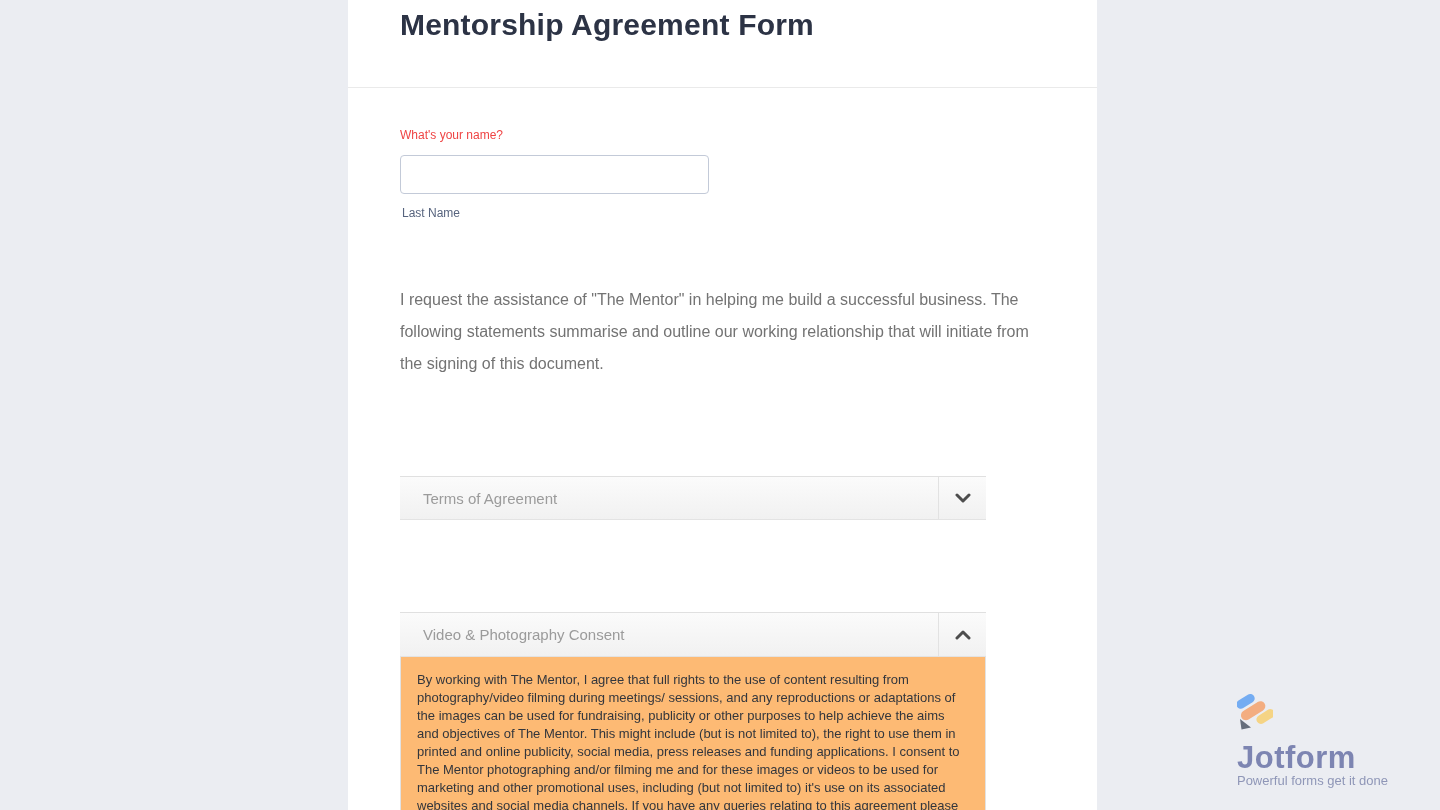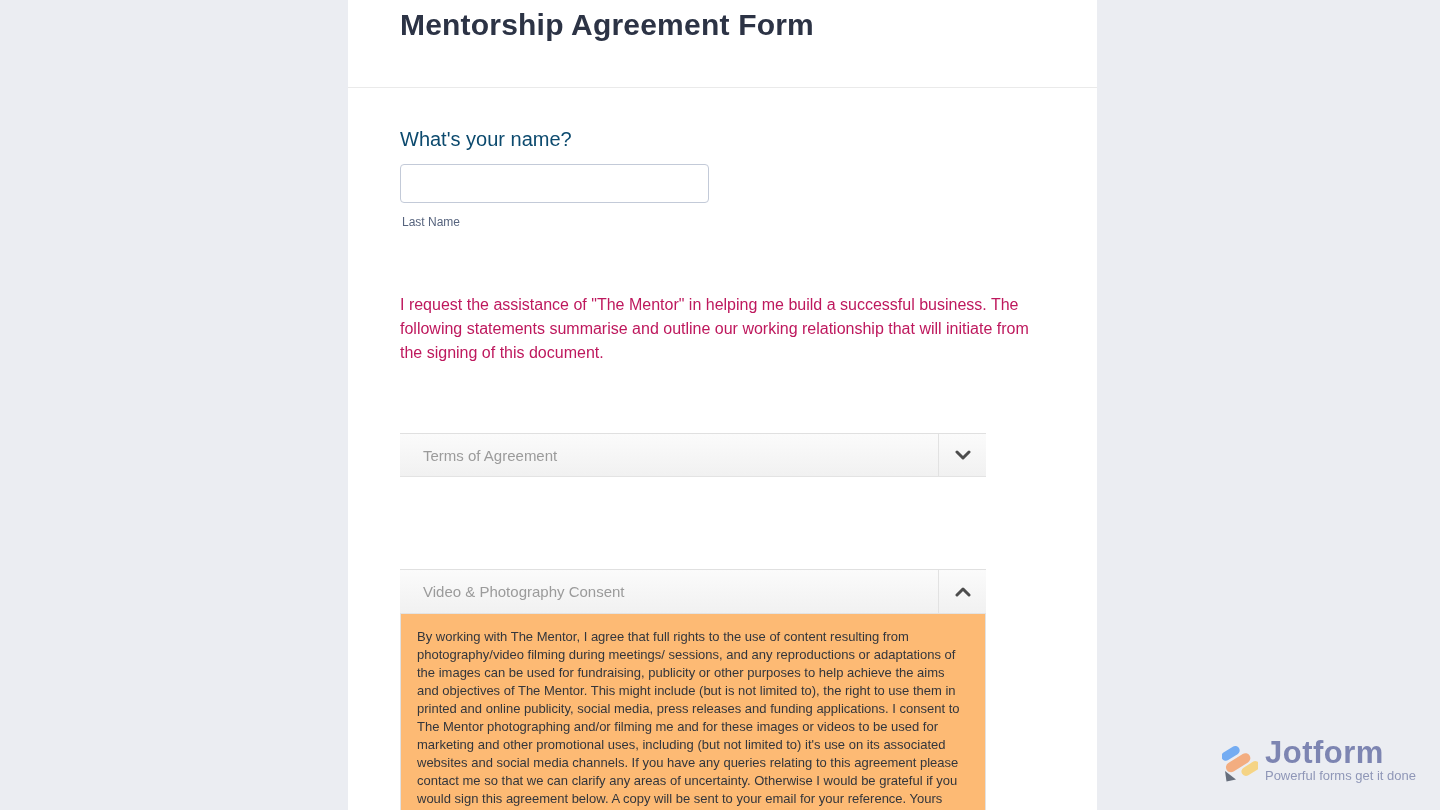--- a/index.html
+++ b/index.html
@@ -29,23 +29,23 @@
     color: #2c3345;
     letter-spacing: 0.2px;
   }
 
   .form-body { padding: 0 53px 0 52px; }
 
   
   .question-name { margin-top: 40px; }
   .q-label {
     display: block;
-    font-size: 20px;
+    font-size: 12px;
     font-weight: 500;
-    color: #0c4a6e;
+    color: #ef4444;
   }
   .name-row { display: flex; gap: 25px; margin-top: 13px; }
   .name-col { width: 309px; }
   .text-input {
     width: 309px; height: 39px;
     border: 1px solid #c3cad8;
     border-radius: 4px;
     background: #fff;
     font-size: 16px;
     color: #2c3345;
@@ -56,28 +56,28 @@
     margin-top: 12px;
     padding-left: 2px;
     font-size: 12px;
     color: #57647e;
   }
 
   
   .intro { margin-top: 64px; }
   .intro p {
     font-size: 16px;
-    line-height: 24px;
-    color: #be185d;
+    line-height: 32px;
+    color: #737373;
     max-width: 644px;
   }
 
   
   .accordion { width: 586px; }
-  .accordion-terms { margin-top: 68px; }
+  .accordion-terms { margin-top: 96px; }
   .accordion-video { margin-top: 92px; }
   .accordion-header {
     display: flex;
     align-items: stretch;
     height: 44px;
     background: linear-gradient(to bottom, #fbfbfb, #f1f1f1);
     border-top: 1px solid #e0e0e0;
     border-bottom: 1px solid #e3e3e3;
     cursor: pointer;
   }
@@ -105,26 +105,27 @@
   }
   .accordion-body p {
     font-size: 13px;
     line-height: 18px;
     color: #33363c;
   }
 
   
   .jotform-logo {
     position: absolute;
-    right: 24px; bottom: 22px;
+    right: 52px; bottom: 22px;
     display: flex;
     align-items: flex-start;
     gap: 7px;
     cursor: pointer;
     opacity: 0.82;
+    flex-direction: column;
   }
   .logo-textwrap { display: flex; flex-direction: column; }
   .logo-word {
     font-size: 31px;
     font-weight: 700;
     line-height: 30px;
     color: #666fa4;
     letter-spacing: 0.5px;
   }
   .logo-tagline {

